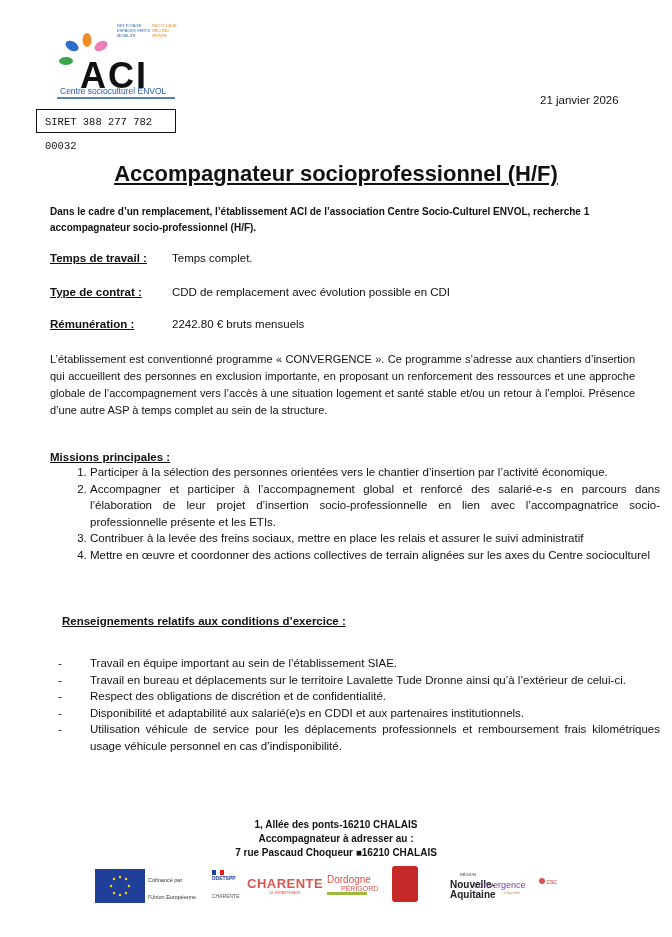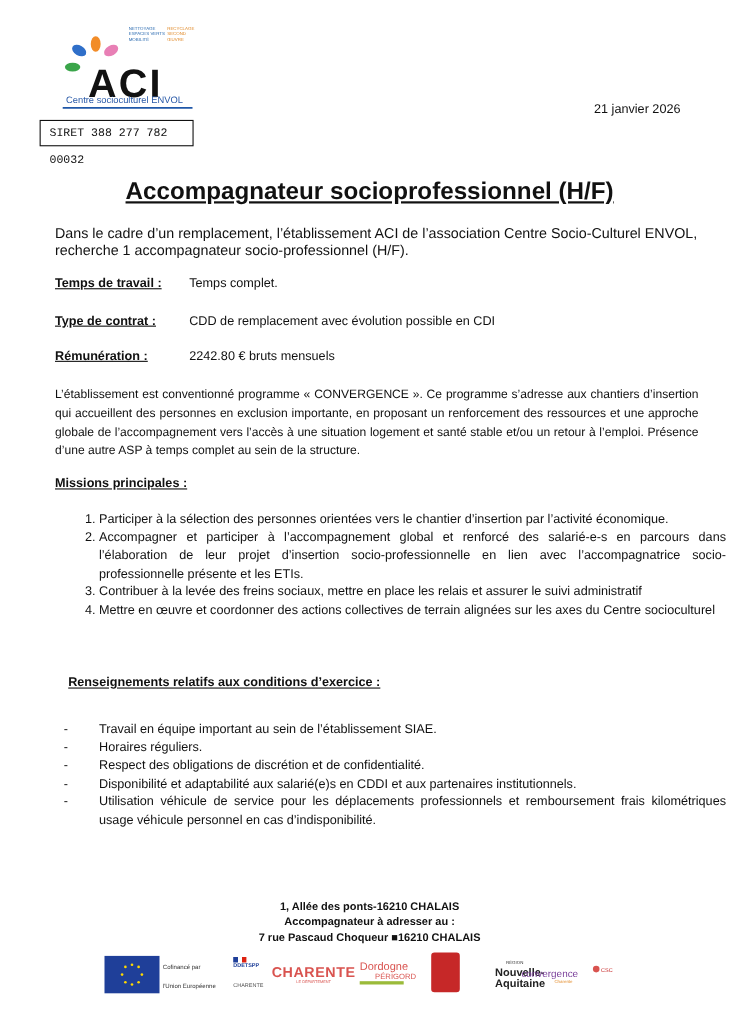--- a/index.html
+++ b/index.html
@@ -1,21 +1,21 @@
 <!DOCTYPE html>
 <html><head>
 <meta charset="utf-8">
 <style>
   html, body { margin:0; padding:0; background:#ffffff; }
   body { width:672px; height:937px; position:relative; overflow:hidden; font-family:"Liberation Sans", sans-serif; color:#111; }
   .logo { position:absolute; left:55px; top:18px; width:125px; height:85px; }
   .siret { position:absolute; left:36px; top:109px; width:140px; height:24px; border:1.5px solid #111; font-size:10.5px; line-height:24px; padding-left:8px; box-sizing:border-box;font-family:Liberation Mono, monospace; }
   .date { position:absolute; left:540px; top:94px; font-size:11.5px; }
   .title { position:absolute; left:0; width:672px; top:161px; text-align:center; font-size:22px; font-weight:bold; text-decoration:underline; }
-  .intro { position:absolute; left:50px; top:204px; width:585px; font-size:13px; font-weight:normal; line-height:16px; }
+  .intro { position:absolute; left:50px; top:204px; width:585px; font-size:10px; font-weight:bold; line-height:16px; }
   .field { position:absolute; left:50px; font-size:11.5px; }
   .field .lbl { font-weight:bold; text-decoration:underline; display:inline-block; width:122px; }
   .para { position:absolute; left:50px; top:351px; width:585px; font-size:11px; line-height:17px; text-align:justify; }
   .sect { position:absolute; left:50px; font-size:11.5px; font-weight:bold; text-decoration:underline; }
   ol.missions { position:absolute; left:50px; top:464px; width:570px; margin:0; padding-left:40px; font-size:11.5px; line-height:16.5px; text-align:justify; }
   ul.cond { position:absolute; left:50px; top:655px; width:570px; margin:0; padding-left:40px; font-size:11.5px; line-height:16.5px; list-style:none; text-align:justify; }
   ul.cond li { position:relative; }
   ul.cond li::before { content:"-"; position:absolute; left:-32px; }
   .footer { position:absolute; left:0; width:672px; top:818px; text-align:center; font-size:10px; line-height:14px; }
   .footer .b { font-weight:bold; }
@@ -58,32 +58,32 @@
 </div>
 <div class="field" style="top:286px;">
   <span class="lbl">Type de contrat :</span><span>CDD de remplacement avec évolution possible en CDI</span>
 </div>
 <div class="field" style="top:318px;">
   <span class="lbl">Rémunération :</span><span>2242.80 € bruts mensuels</span>
 </div>
 
 <div class="para">L’établissement est conventionné programme « CONVERGENCE ». Ce programme s’adresse aux chantiers d’insertion qui accueillent des personnes en exclusion importante, en proposant un renforcement des ressources et une approche globale de l’accompagnement vers l’accès à une situation logement et  santé stable et/ou un retour à l’emploi. Présence d’une autre ASP à temps complet au sein de la structure.</div>
 
-<div class="sect" style="top:434px;text-decoration:underline;">Missions principales :</div>
+<div class="sect" style="top:451px;text-decoration:underline;">Missions principales :</div>
 <ol class="missions">
   <li>Participer à la sélection des personnes orientées vers le chantier d’insertion par l’activité économique.</li>
   <li>Accompagner et participer à l’accompagnement global et renforcé des salarié-e-s en parcours dans l’élaboration de leur projet d’insertion socio-professionnelle en lien avec l’accompagnatrice socio-professionnelle présente et les ETIs.</li>
   <li>Contribuer à la levée des freins sociaux, mettre en place les relais et assurer le suivi administratif</li>
   <li>Mettre en œuvre et coordonner des actions collectives de terrain alignées sur les axes du Centre socioculturel</li>
 </ol>
 
 <div class="sect" style="top:615px;padding-left:12px;">Renseignements relatifs aux conditions d’exercice :</div>
 <ul class="cond">
   <li>Travail en équipe important au sein de l’établissement SIAE.</li>
-  <li>Horaires réguliers.</li>
+  <li>Travail en bureau et déplacements sur le territoire Lavalette Tude Dronne ainsi qu’à l’extérieur de celui-ci.</li>
   <li>Respect des obligations de discrétion et de confidentialité.</li>
   <li>Disponibilité et adaptabilité aux salarié(e)s en CDDI et aux partenaires institutionnels.</li>
   <li>Utilisation véhicule de service pour les déplacements professionnels et remboursement frais kilométriques usage véhicule personnel en cas d’indisponibilité.</li>
 </ul>
 
 <div class="footer">
   <div class="b">1, Allée des ponts-16210 CHALAIS</div>
   <div class="b">Accompagnateur à adresser au :</div>
   <div class="b">7 rue Pascaud Choqueur ■16210 CHALAIS</div>
 </div>

